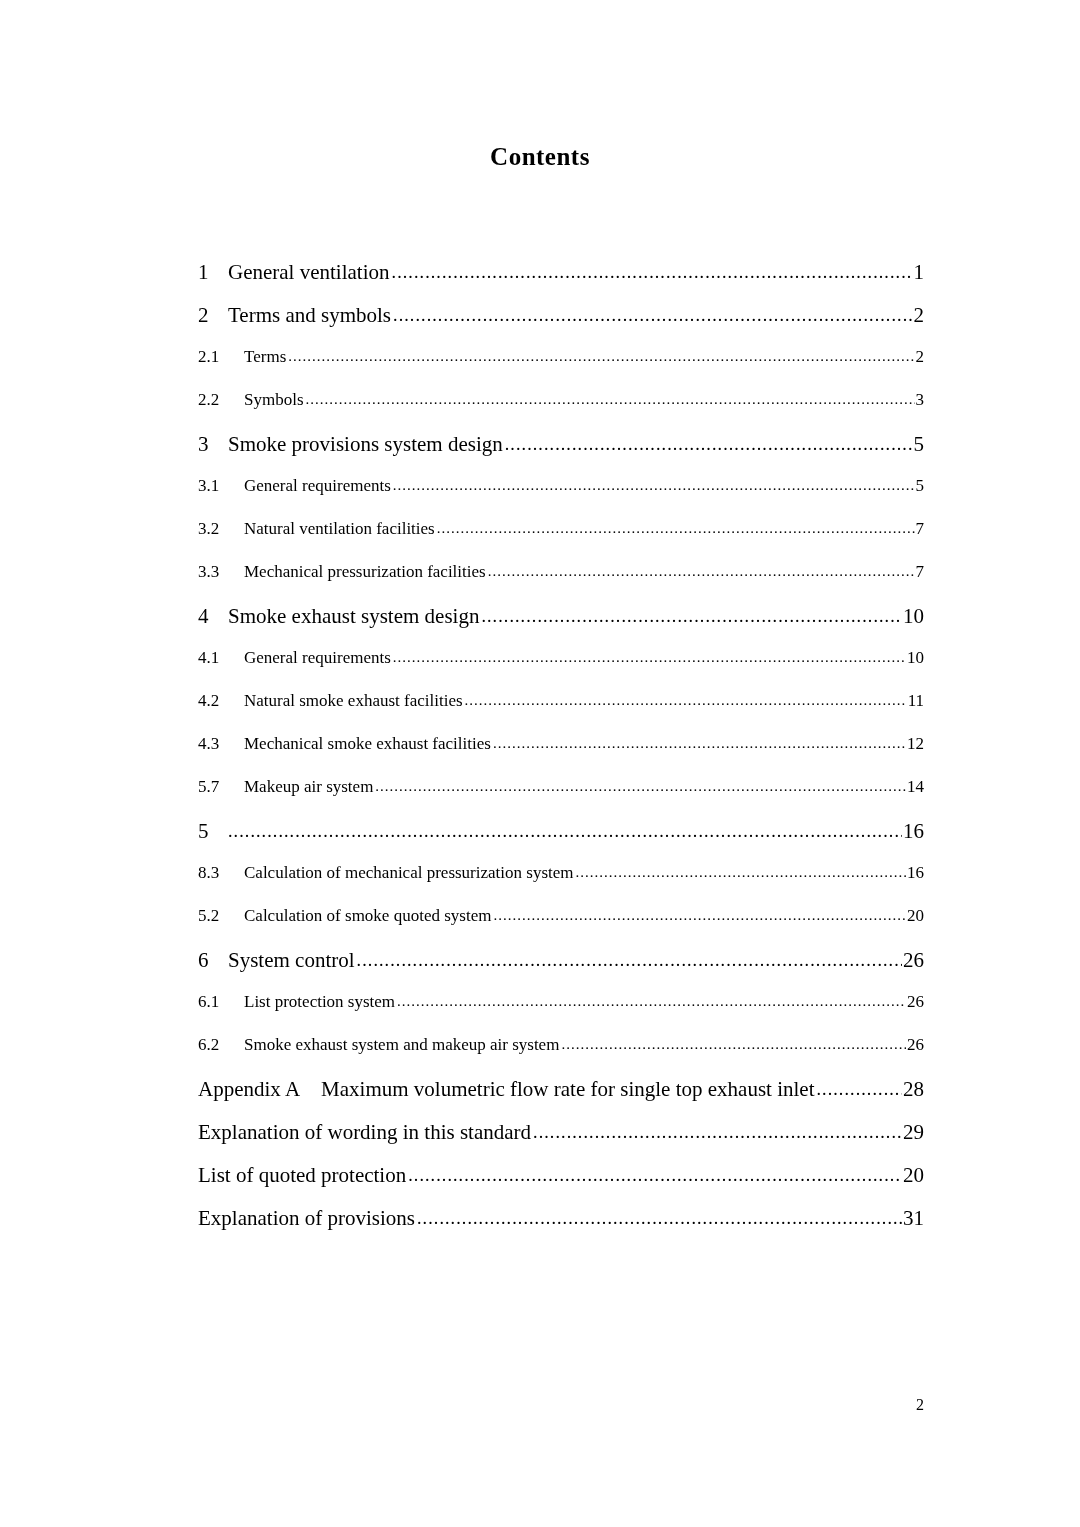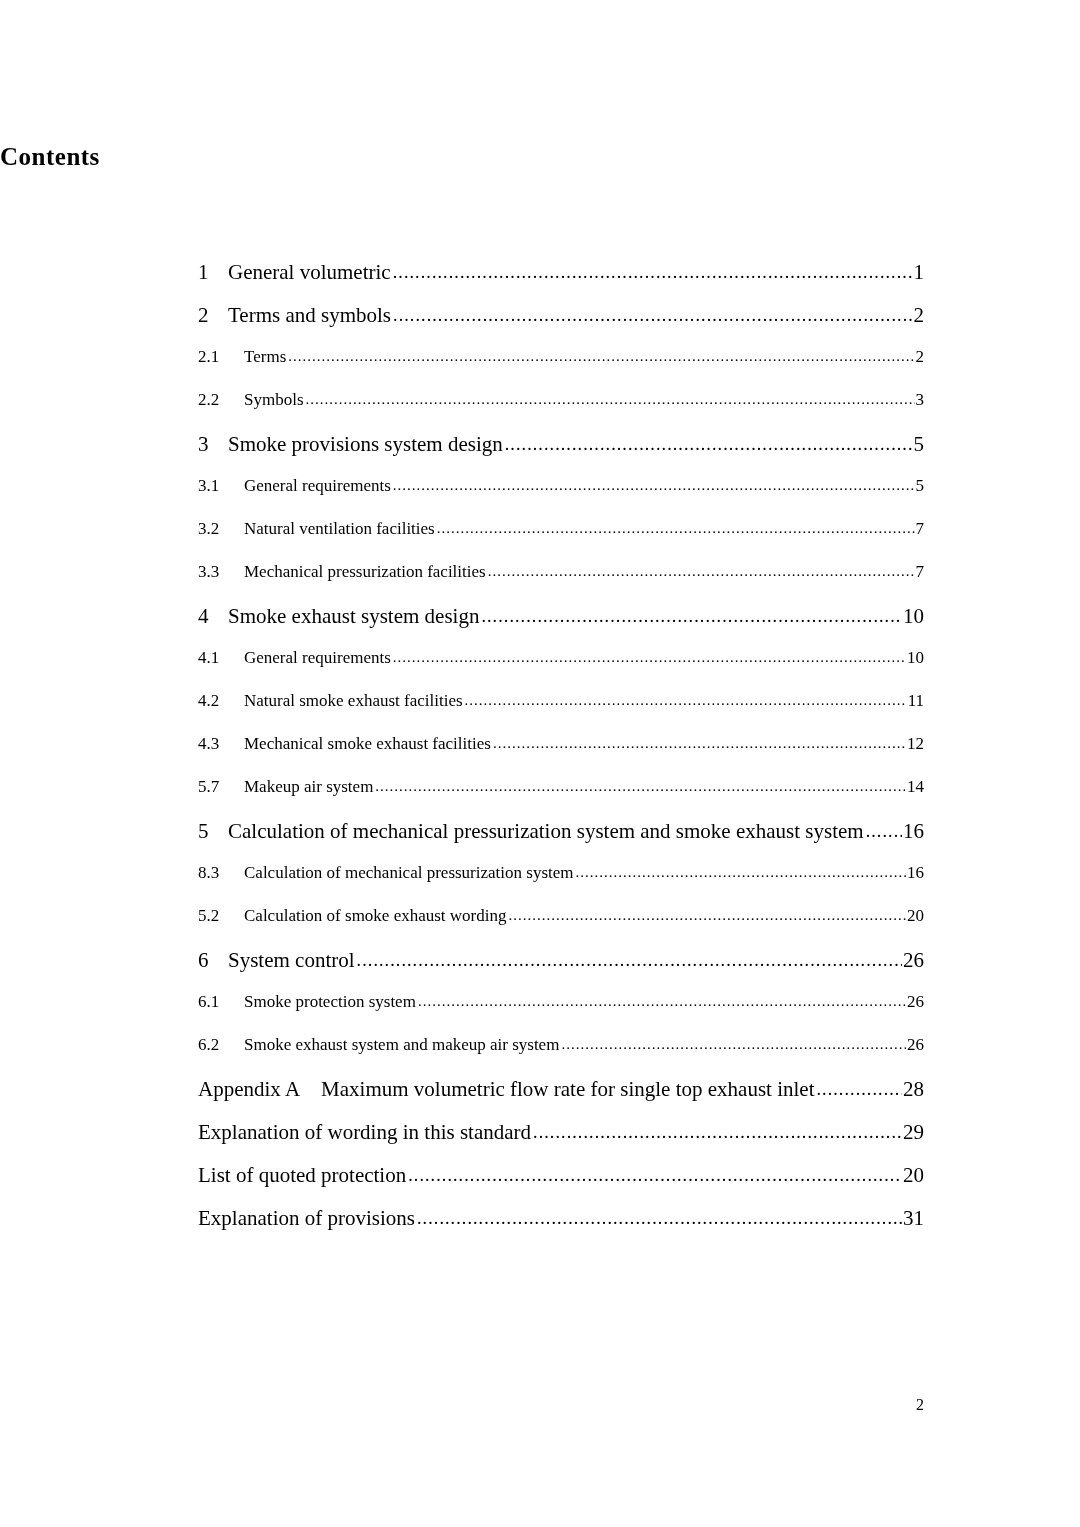--- a/index.html
+++ b/index.html
@@ -15,20 +15,21 @@
     position: relative;
     overflow: hidden;
   }
   .page {
     width: 1080px;
     height: 1527px;
     position: relative;
     box-sizing: border-box;
   }
   .contents-title {
+    text-align: center;
     font-family: "Liberation Serif", serif;
     font-weight: bold;
     font-size: 25px;
     letter-spacing: 0.5px;
     margin: 0;
     padding-top: 143px;
   }
   .toc {
     margin: 0;
     padding: 0;
@@ -96,21 +97,21 @@
 </head>
 <body>
 
 <div class="page">
 
   <h1 class="contents-title">Contents</h1>
 
   <ul class="toc" id="toc-list">
       <li class="toc-entry lvl1">
         <span class="num">1</span>
-        <span class="label">General volumetric</span>
+        <span class="label">General ventilation</span>
         <span class="dots">............................................................................................................................................................................................................................</span>
         <span class="page-no">1</span>
       </li>
       <li class="toc-entry lvl1">
         <span class="num">2</span>
         <span class="label">Terms and symbols</span>
         <span class="dots">............................................................................................................................................................................................................................</span>
         <span class="page-no">2</span>
       </li>
       <li class="toc-entry lvl2">
@@ -174,45 +175,44 @@
         <span class="page-no">12</span>
       </li>
       <li class="toc-entry lvl2">
         <span class="num">5.7</span>
         <span class="label">Makeup air system</span>
         <span class="dots">............................................................................................................................................................................................................................</span>
         <span class="page-no">14</span>
       </li>
       <li class="toc-entry lvl1">
         <span class="num">5</span>
-        <span class="label">Calculation of mechanical pressurization system and smoke exhaust system</span>
         <span class="dots">............................................................................................................................................................................................................................</span>
         <span class="page-no">16</span>
       </li>
       <li class="toc-entry lvl2">
         <span class="num">8.3</span>
         <span class="label">Calculation of mechanical pressurization system</span>
         <span class="dots">............................................................................................................................................................................................................................</span>
         <span class="page-no">16</span>
       </li>
       <li class="toc-entry lvl2">
         <span class="num">5.2</span>
-        <span class="label">Calculation of smoke exhaust wording</span>
+        <span class="label">Calculation of smoke quoted system</span>
         <span class="dots">............................................................................................................................................................................................................................</span>
         <span class="page-no">20</span>
       </li>
       <li class="toc-entry lvl1">
         <span class="num">6</span>
         <span class="label">System control</span>
         <span class="dots">............................................................................................................................................................................................................................</span>
         <span class="page-no">26</span>
       </li>
       <li class="toc-entry lvl2">
         <span class="num">6.1</span>
-        <span class="label">Smoke protection system</span>
+        <span class="label">List protection system</span>
         <span class="dots">............................................................................................................................................................................................................................</span>
         <span class="page-no">26</span>
       </li>
       <li class="toc-entry lvl2">
         <span class="num">6.2</span>
         <span class="label">Smoke exhaust system and makeup air system</span>
         <span class="dots">............................................................................................................................................................................................................................</span>
         <span class="page-no">26</span>
       </li>
       <li class="toc-entry plain">

